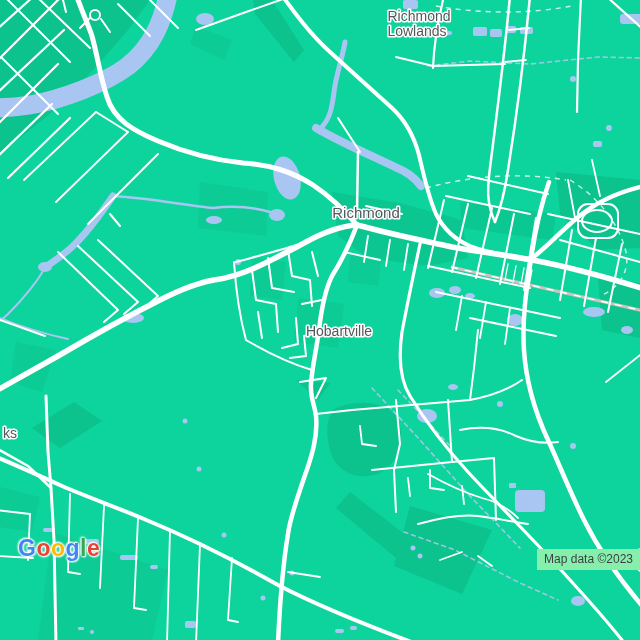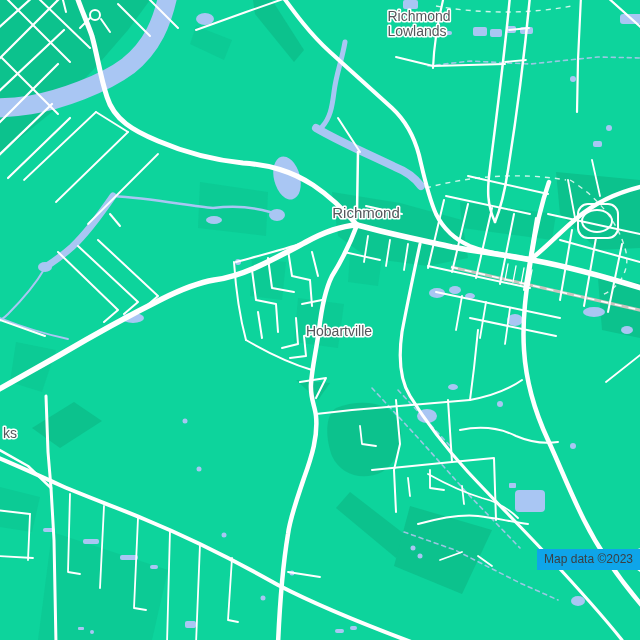--- a/index.html
+++ b/index.html
@@ -7,21 +7,21 @@
   svg{display:block}
   .rd{fill:none;stroke-linecap:round;stroke-linejoin:round}
   .w55{stroke-width:5.5}.w5{stroke-width:5}.w45{stroke-width:4.5}.w4{stroke-width:4}
   .w32{stroke-width:3.2}.w3{stroke-width:3}.w25{stroke-width:2.5}.w22{stroke-width:2.2}
   .w2{stroke-width:2}.w18{stroke-width:1.8}.w13{stroke-width:1.3}
   .creek{fill:none;stroke-linecap:round;stroke-linejoin:round}
   .drain{fill:none;stroke-width:1.6;stroke-dasharray:4 4;opacity:.85;stroke-linecap:round}
   .trail{fill:none;stroke:#ffffff;stroke-width:1.4;stroke-dasharray:5 5;opacity:.8}
   .loc{font-family:"Liberation Sans",sans-serif;paint-order:stroke;stroke:#ffffff;stroke-width:3px;stroke-linejoin:round;text-anchor:middle}
   .f15{font-size:15px}.f14{font-size:14px}
-  .attr{position:absolute;right:0;bottom:0;background:#0ea5e9;padding:4px 7px 5px 7px;
+  .attr{position:absolute;right:0;bottom:0;background:#86efac;padding:4px 7px 5px 7px;
         font-size:12px;color:#3b3f43;font-family:"Liberation Sans",sans-serif;line-height:1;text-align:right;}
   .glogo{position:absolute;left:18px;bottom:8px;font-size:23px;font-weight:bold;letter-spacing:.5px;
          font-family:"Liberation Sans",sans-serif;
          text-shadow:0 0 2px #fff,0 0 2px #fff,0 0 3px #fff,1px 1px 2px #fff,-1px -1px 2px #fff;}
 </style>
 </head>
 <body>
 
 <div class="map">
 <svg width="640" height="640" viewBox="0 0 640 640">
@@ -268,17 +268,18 @@
 
   <g fill="#54575b">
     <text class="loc f14" x="419" y="21">Richmond</text>
     <text class="loc f14" x="417" y="36">Lowlands</text>
     <text class="loc f15" x="366" y="218">Richmond</text>
     <text class="loc f14" x="339" y="336">Hobartville</text>
     <text class="loc f14" x="10" y="438">ks</text>
   </g>
 </svg>
 
+<div class="glogo" aria-label="Google"><span style="color: rgb(66, 133, 244);">G</span><span style="color: rgb(234, 67, 53);">o</span><span style="color: rgb(251, 188, 5);">o</span><span style="color: rgb(66, 133, 244);">g</span><span style="color: rgb(52, 168, 83);">l</span><span style="color: rgb(234, 67, 53);">e</span></div>
 
 <div class="attr">
   <span>Map data ©2023</span>
 </div>
 </div>
 
 </body></html>

